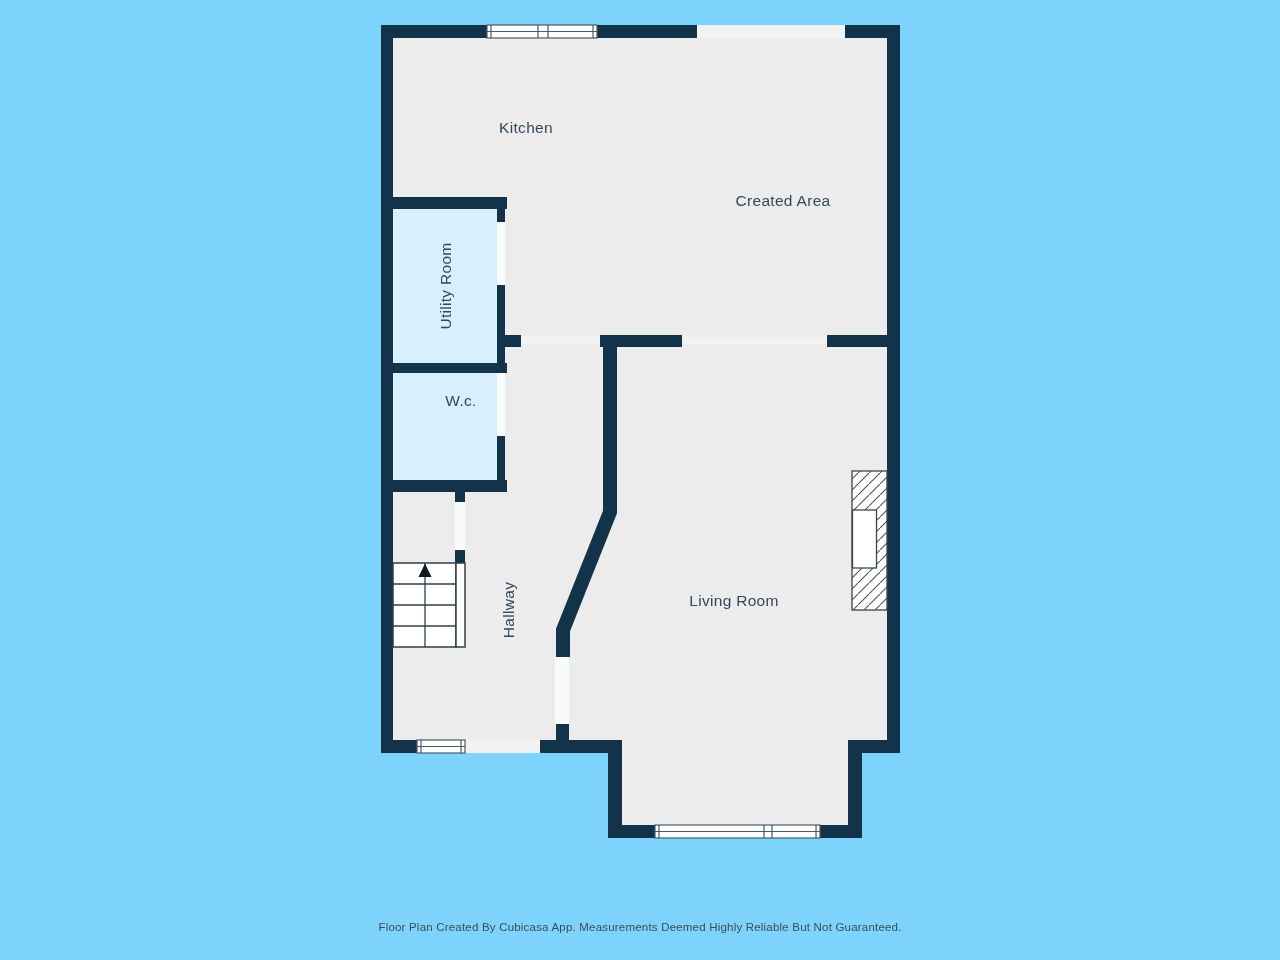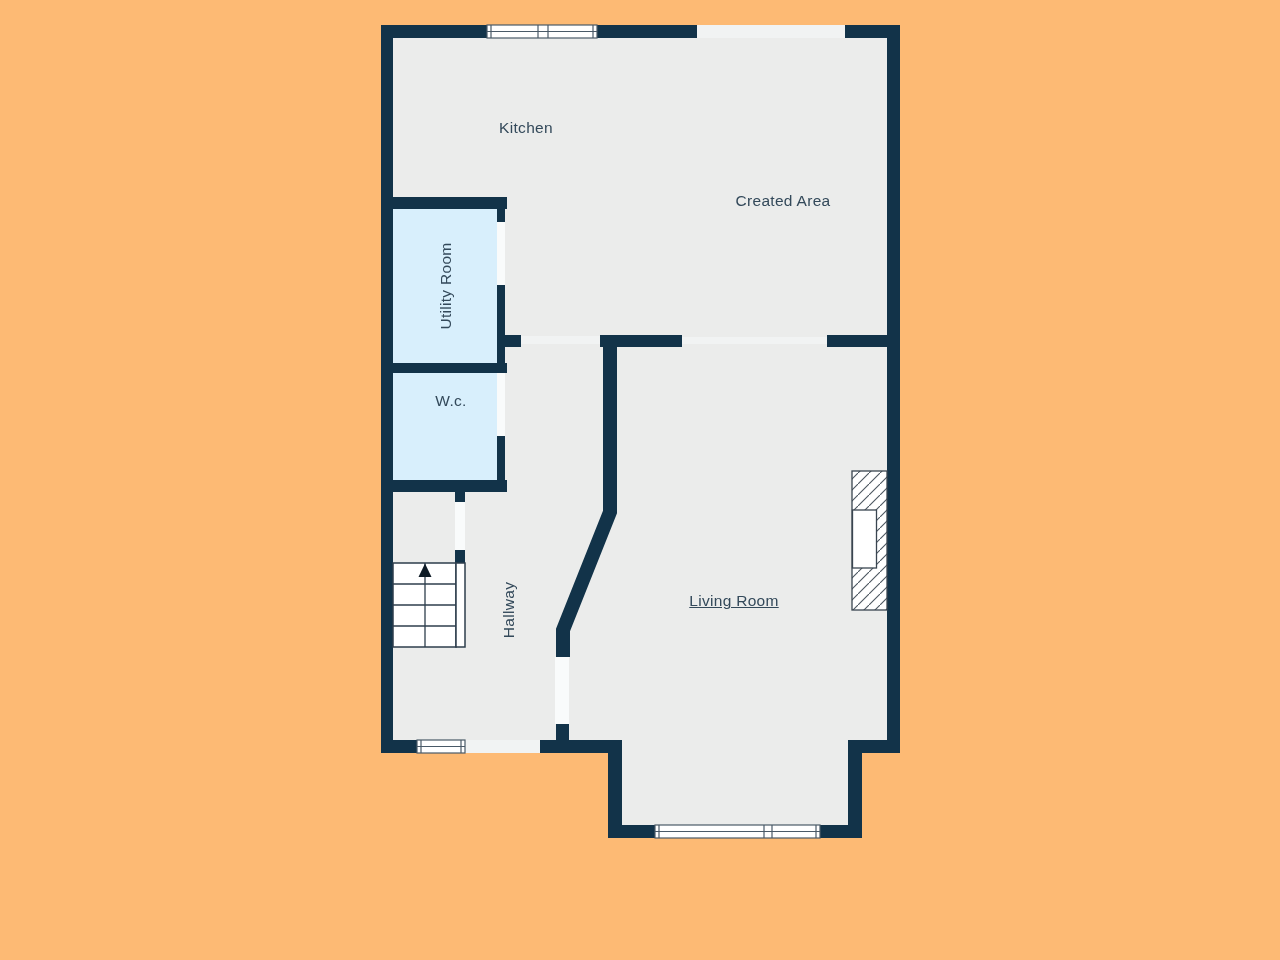--- a/index.html
+++ b/index.html
@@ -9,21 +9,21 @@
     --label:#33495a;
     --frame:#4a5a68;
     --opening:#f1f3f3;
     --window-fill:#ffffff;
     --stair-line:#2e3e4c;
   }
   html,body{margin:0;padding:0;background:#ffffff;}
   .canvas{
     position:relative;
     width:1280px;height:960px;
-    background:#fdba74;
+    background:#7dd3fc;
     font-family:"Liberation Sans", sans-serif;
     overflow:hidden;
   }
   .plan-svg{position:absolute;left:0;top:0;}
   .wall{fill:var(--wall);}
   .floor{fill:var(--floor);}
   .wet{fill:var(--wet-room);}
   .win{fill:var(--window-fill);stroke:var(--frame);stroke-width:1.2;}
   .winline{stroke:var(--frame);stroke-width:1.2;}
   .gap{fill:var(--opening);}
@@ -139,18 +139,19 @@
 
     <g>
       <rect class="hatched" x="852" y="471" width="35" height="139"></rect>
       <rect class="hatchbox" x="852.5" y="510" width="24" height="58"></rect>
     </g>
   </svg>
 
   <div class="room-label" style="left:526px; top:128px;">Kitchen</div>
   <div class="room-label" style="left:783px; top:201px;">Created Area</div>
   <div class="room-label vertical" style="left:446px; top:286px;">Utility Room</div>
-  <div class="room-label" style="left:451px; top:401px;text-align:right;">W.c.</div>
+  <div class="room-label" style="left:461px; top:401px;text-align:right;">W.c.</div>
   <div class="room-label vertical" style="left:509px; top:610px;">Hallway</div>
-  <div class="room-label" style="left:734px; top:601px;text-decoration:underline;">Living Room</div>
+  <div class="room-label" style="left:734px; top:601px;">Living Room</div>
 
+  <div class="footer-note">Floor Plan Created By Cubicasa App. Measurements Deemed Highly Reliable But Not Guaranteed.</div>
 
 </div>
 
 </body></html>

